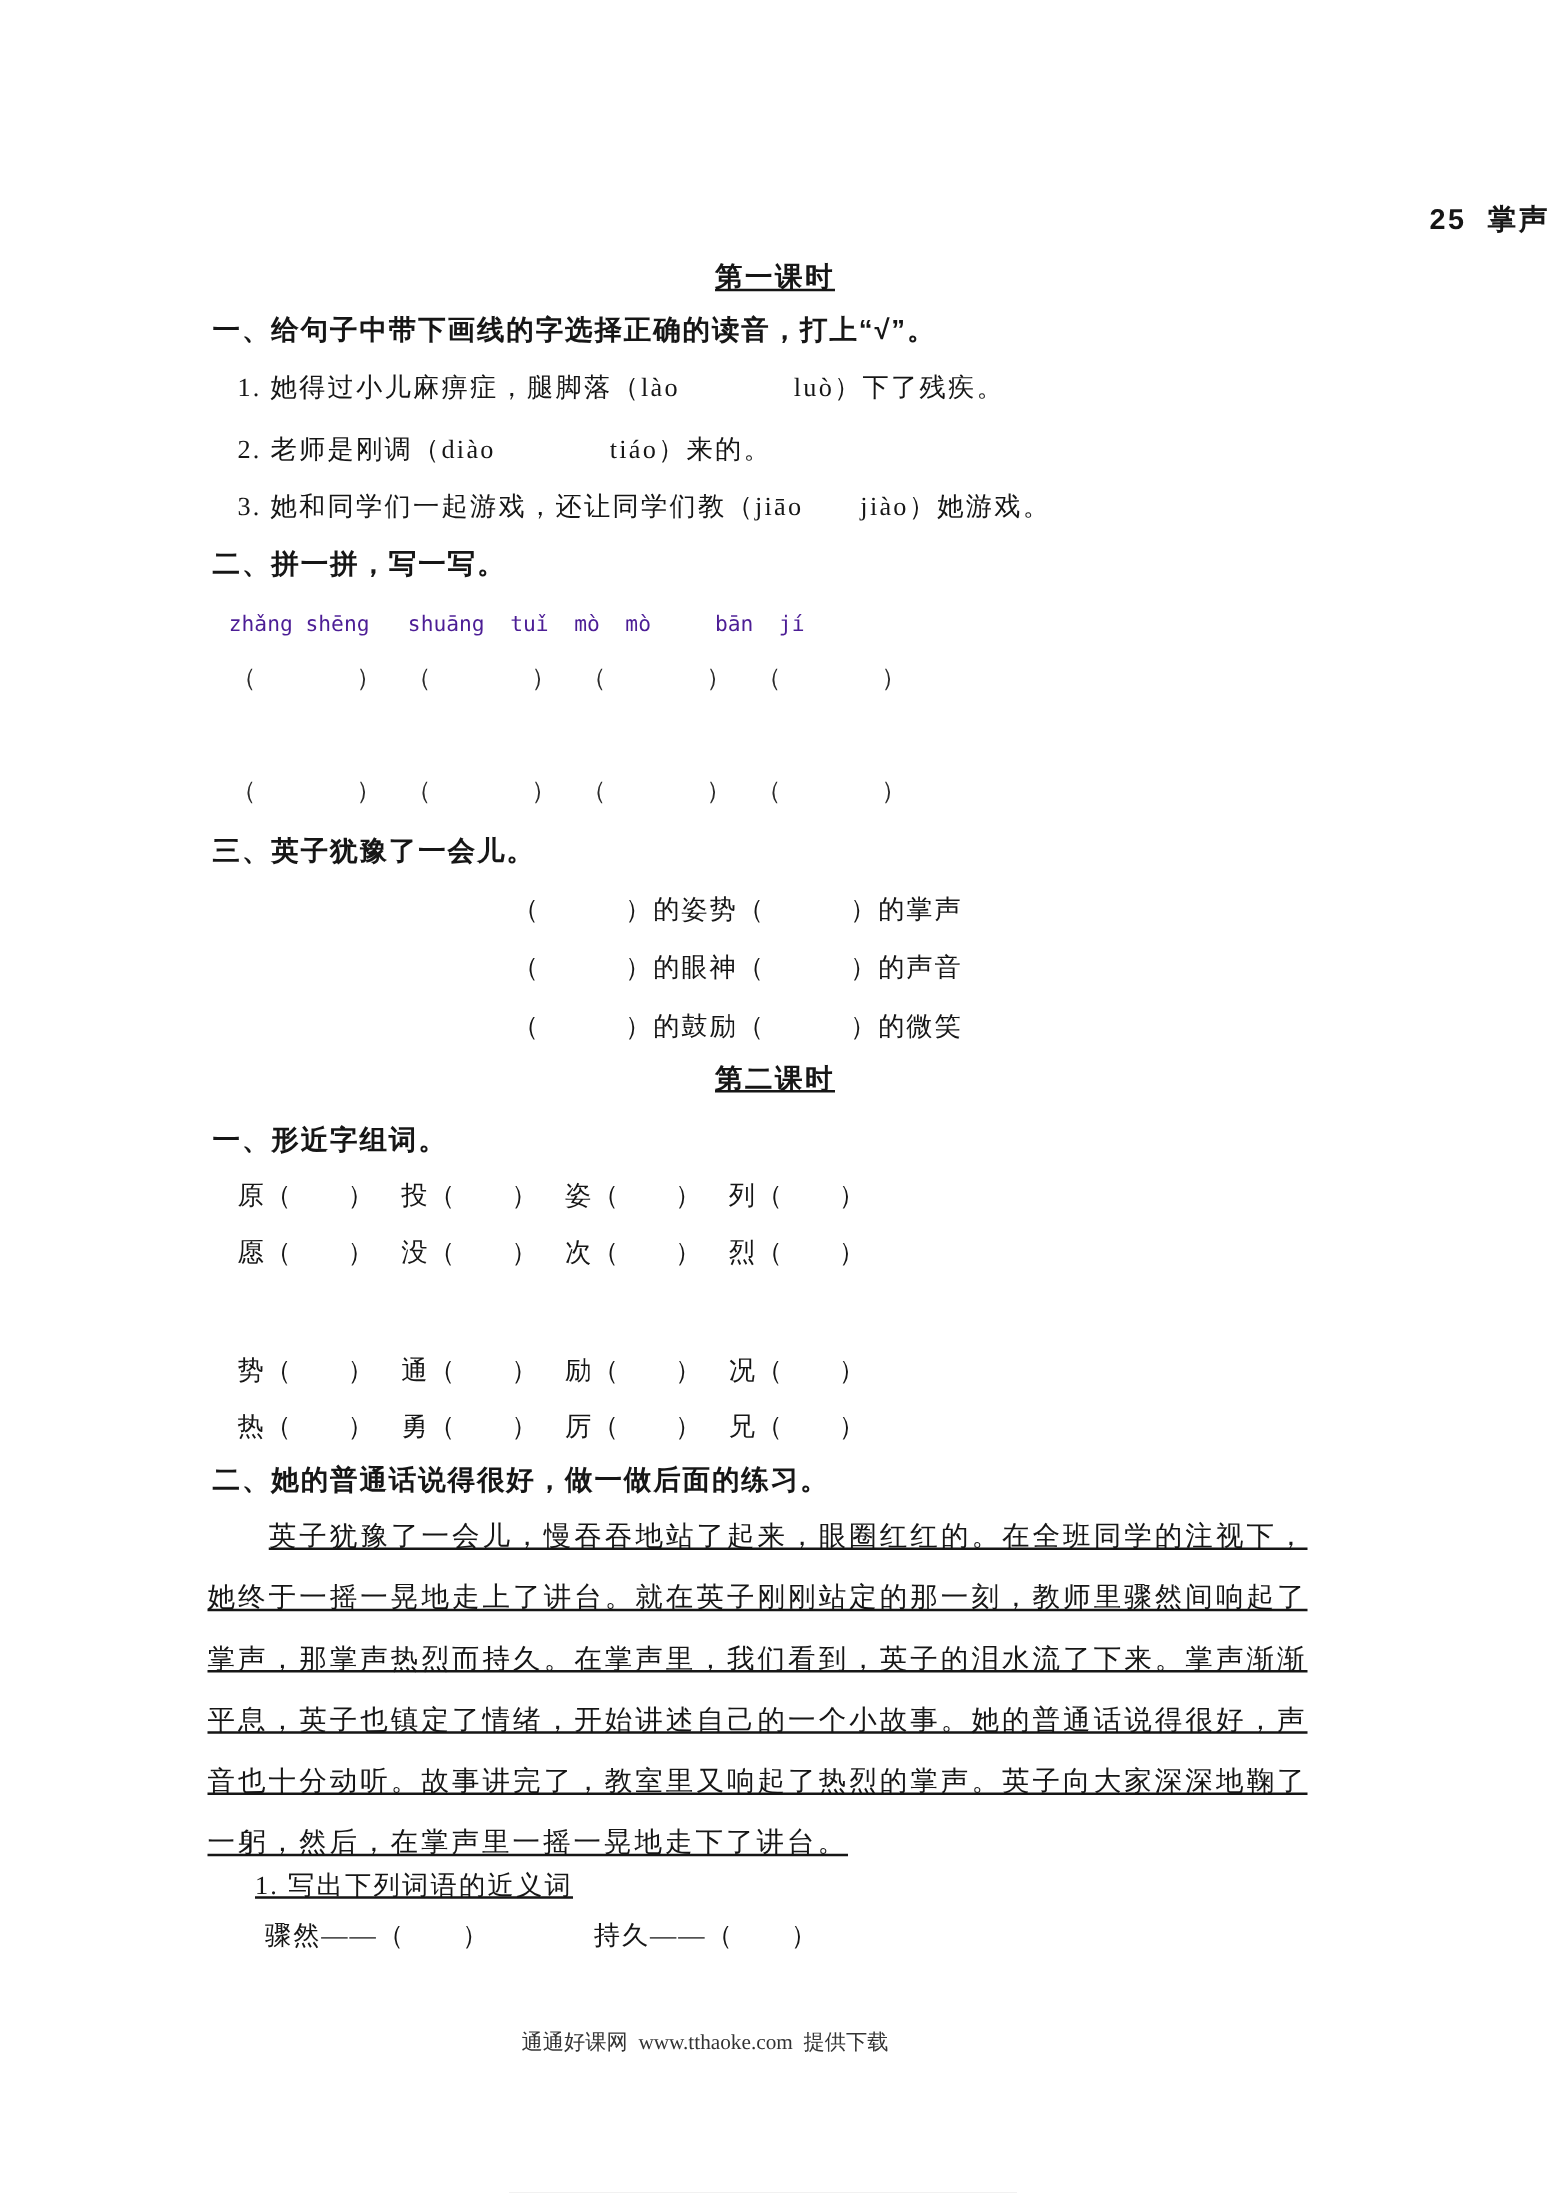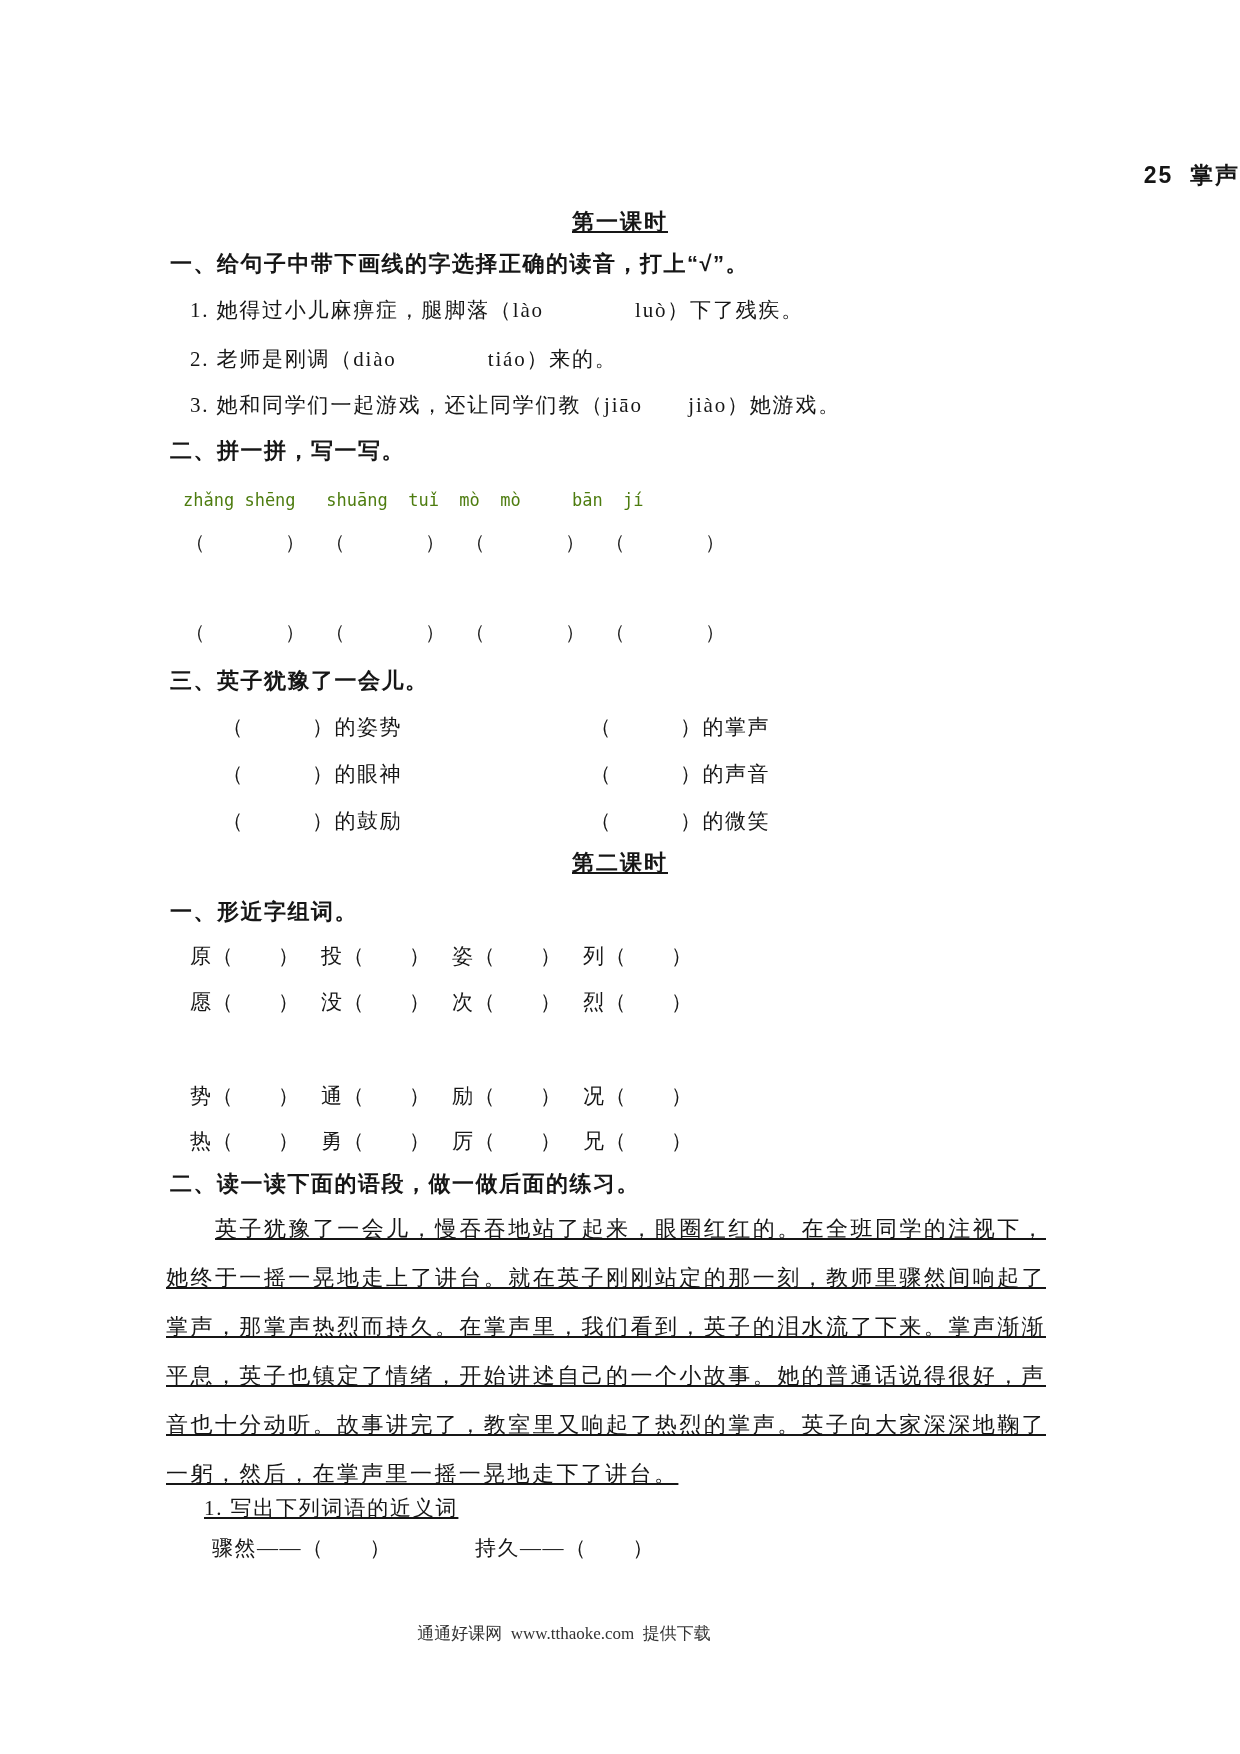--- a/index.html
+++ b/index.html
@@ -22,31 +22,31 @@
   .sec-title{
     position:absolute;left:170px;
     font:bold 22px "Liberation Sans",sans-serif;letter-spacing:1.5px;
   }
   .item{
     position:absolute;left:190px;
     font:21px "Liberation Serif",serif;letter-spacing:1.8px;
   }
   .pinyin{
     position:absolute;
-    font:17px "DejaVu Sans Mono",monospace;white-space:pre;color:#4d7c0f;
+    font:17px "DejaVu Sans Mono",monospace;white-space:pre;color:#4c1d95;
   }
   .blanks{
     position:absolute;left:185px;
     font:20px "Liberation Serif",serif;white-space:pre;color:#2a2a2a;
   }
   .fill-row{
     position:absolute;left:222px;
     font:21px "Liberation Serif",serif;letter-spacing:1.5px;
   }
-  .fill-cell{display:inline-block;width:368px;}
+  .fill-cell{display:inline-block;width:368px;text-align:right;}
   .char-row{
     position:absolute;left:190px;
     font:21px "Liberation Serif",serif;letter-spacing:1px;
   }
   .char-row span{display:inline-block;width:131px;}
   .para{
     position:absolute;left:166px;top:1204px;width:880px;
     font:22px "Liberation Serif",serif;letter-spacing:2.4px;
     line-height:49px;text-align:justify;text-indent:49px;text-decoration:underline;
   }
@@ -103,21 +103,21 @@
   <div class="char-row" style="top:942px">
     <span>原（　　）</span><span>投（　　）</span><span>姿（　　）</span><span>列（　　）</span>
   </div>
   <div class="char-row" style="top:1082px">
     <span>势（　　）</span><span>通（　　）</span><span>励（　　）</span><span>况（　　）</span>
   </div>
   <div class="char-row" style="top:1127px">
     <span>热（　　）</span><span>勇（　　）</span><span>厉（　　）</span><span>兄（　　）</span>
   </div>
 
-  <div class="sec-title" style="top:1169px">二、读一读下面的语段，做一做后面的练习。</div>
+  <div class="sec-title" style="top:1169px">二、她的普通话说得很好，做一做后面的练习。</div>
   <div class="para">英子犹豫了一会儿，慢吞吞地站了起来，眼圈红红的。在全班同学的注视下，她终于一摇一晃地走上了讲台。就在英子刚刚站定的那一刻，教师里骤然间响起了掌声，那掌声热烈而持久。在掌声里，我们看到，英子的泪水流了下来。掌声渐渐平息，英子也镇定了情绪，开始讲述自己的一个小故事。她的普通话说得很好，声音也十分动听。故事讲完了，教室里又响起了热烈的掌声。英子向大家深深地鞠了一躬，然后，在掌声里一摇一晃地走下了讲台。</div>
   <div class="q1" style="top:1494px">1. 写出下列词语的近义词</div>
   <div class="syn-row" style="top:1534px">
     <span class="syn-left">骤然——（　　）</span><span>持久——（　　）</span>
   </div>
 
   <div class="footer">通通好课网  www.tthaoke.com  提供下载</div>
 
 </div>
 

